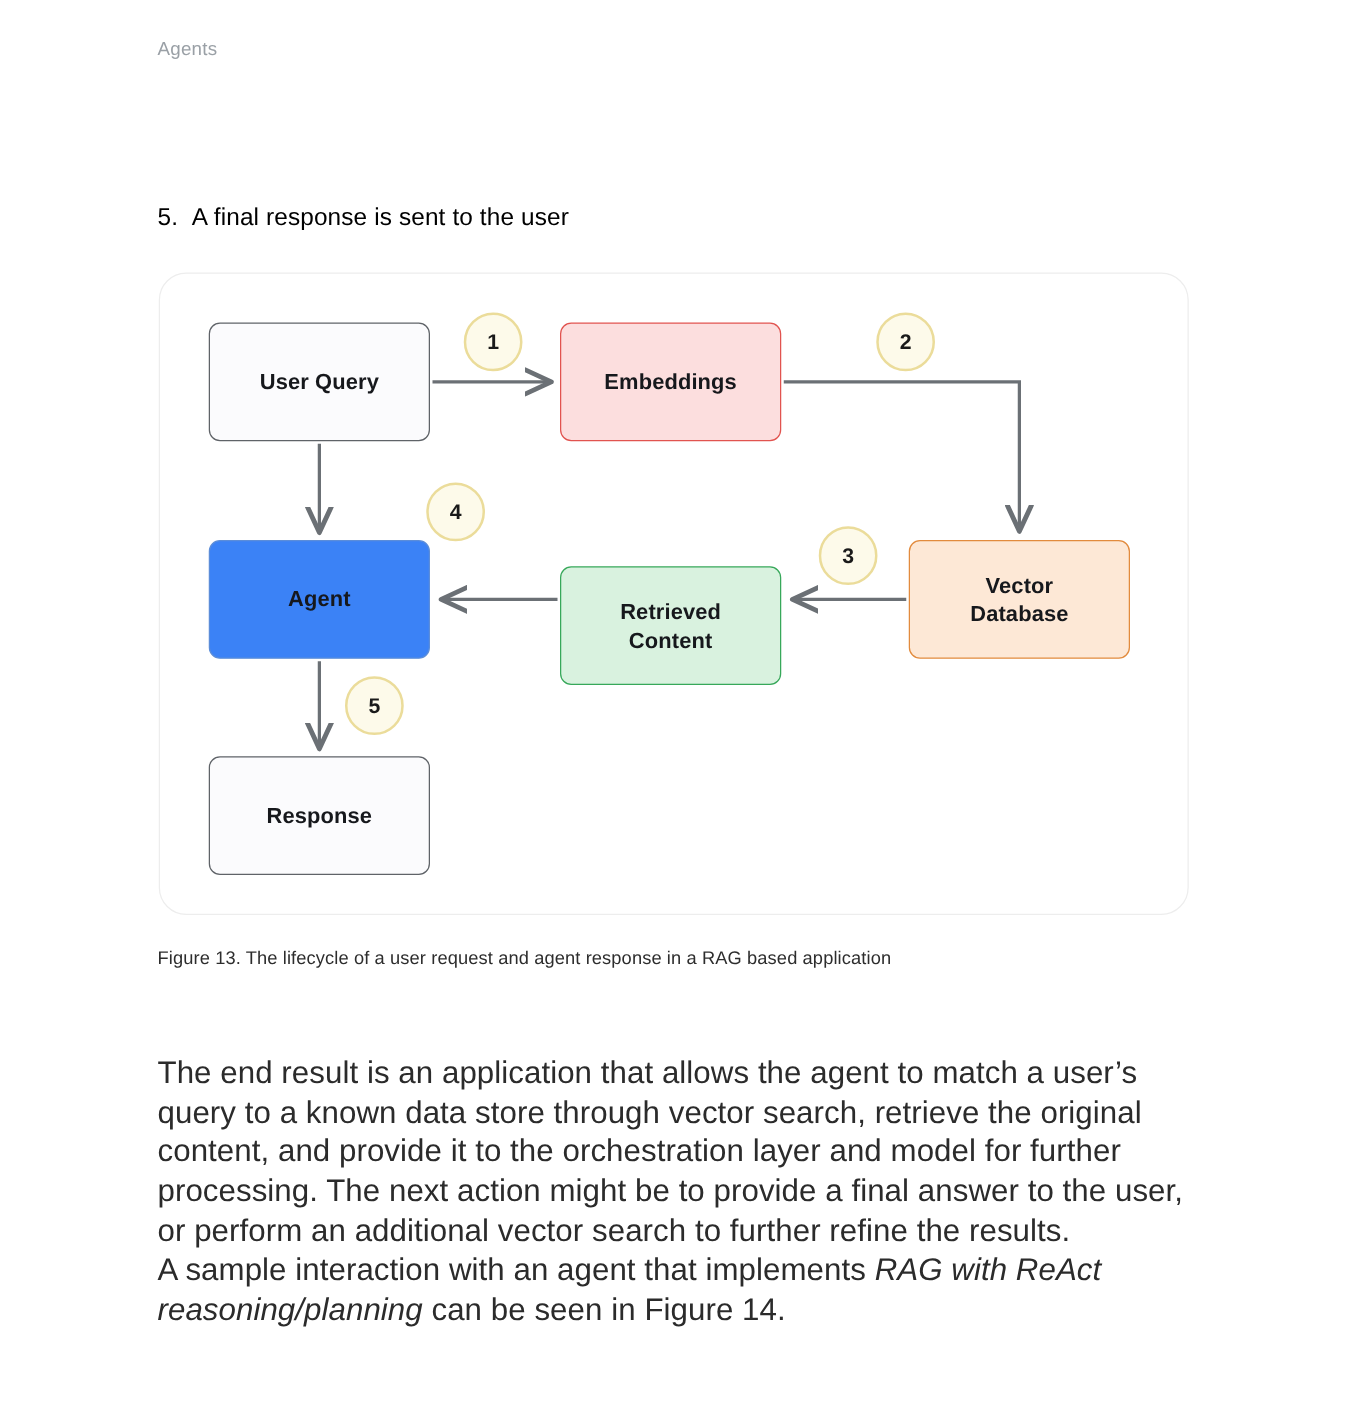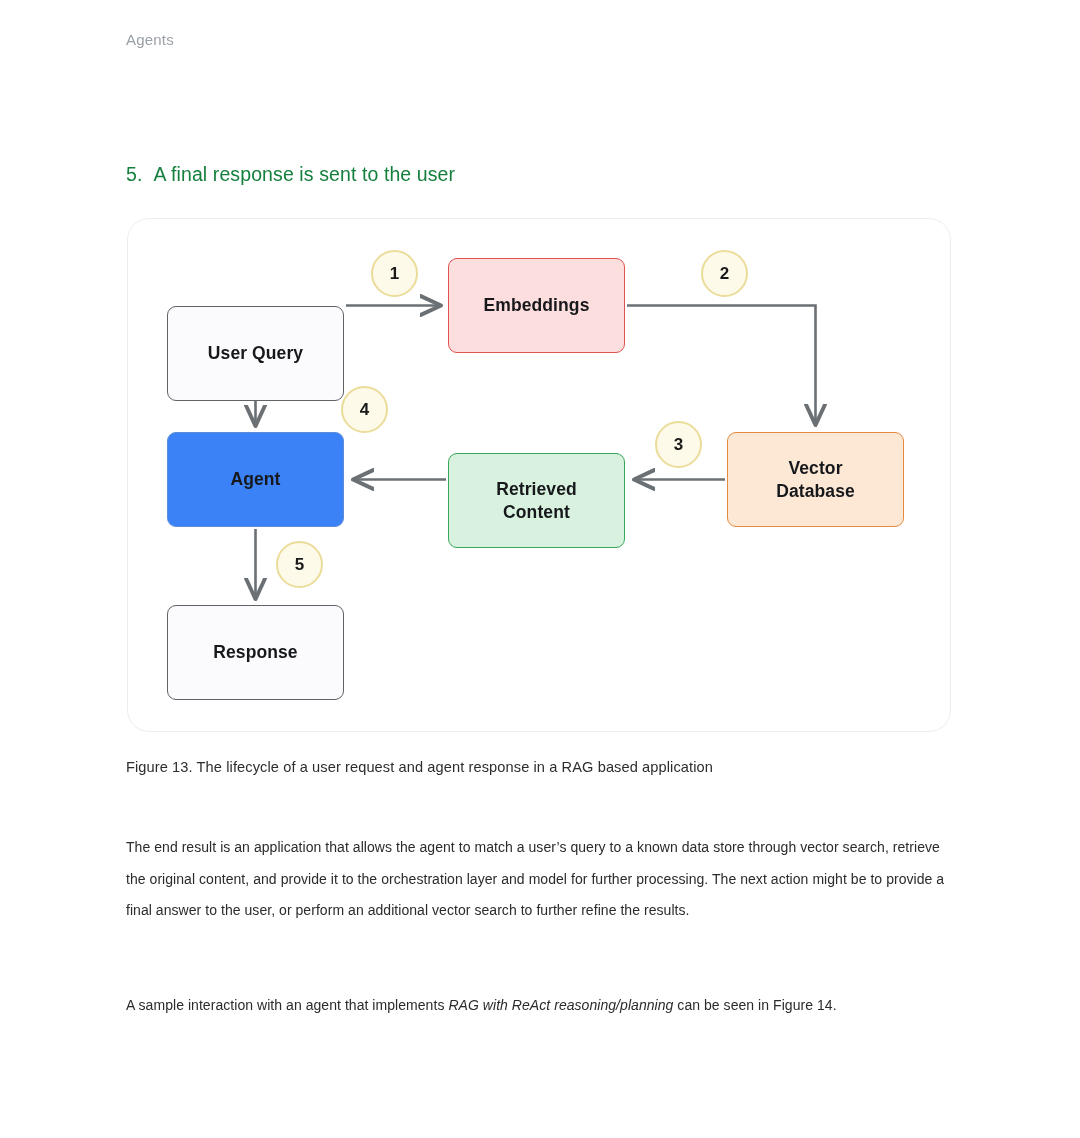--- a/index.html
+++ b/index.html
@@ -25,21 +25,21 @@
     color: #9aa0a6;
     letter-spacing: .2px;
   }
 
   
   .list-line {
     position: absolute;
     left: 126px;
     top: 163px;
     font-size: 19.5px;
-    color: #15803d;
+    color: #000000;
     letter-spacing: .1px;
     white-space: nowrap;
   }
   .list-line .num { margin-right: 11px; }
 
   
   .figure-card {
     position: absolute;
     left: 127px;
     top: 218px;
@@ -75,21 +75,21 @@
     color: #16181c;
     line-height: 1.26;
     letter-spacing: .1px;
   }
   .node.plain   { background:#fbfbfd; border:1.6px solid #5f6368; }
   .node.pink    { background:#fcdede; border:1.6px solid #e1534f; }
   .node.blue    { background:#3b82f6; border:1.6px solid #5b8dd9; }
   .node.green   { background:#d9f2df; border:1.6px solid #37a85a; }
   .node.orange  { background:#fde8d6; border:1.6px solid #e28b3e; }
 
-  #node-user-query { left: 39px;  top: 39px;  width: 177px; height: 95px; margin-top: 48px; }
+  #node-user-query { left: 39px;  top: 39px;  width: 177px; height: 95px; }
   #node-embeddings { left: 320px; top: 39px;  width: 177px; height: 95px; }
   #node-agent      { left: 39px;  top: 213px; width: 177px; height: 95px; }
   #node-retrieved  { left: 320px; top: 213px; width: 177px; height: 95px; margin-top: 21px; }
   #node-vectordb   { left: 599px; top: 213px; width: 177px; height: 95px; }
   #node-response   { left: 39px;  top: 386px; width: 177px; height: 95px; }
 
   
   .badge {
     position: absolute;
     width: 47px;
@@ -121,21 +121,21 @@
     font-weight: 400;
     color: #2d2d2d;
     letter-spacing: .1px;
   }
 
   
   .para {
     position: absolute;
     left: 126px;
     width: 832px;
-    font-size: 14px;
+    font-size: 25px;
     line-height: 31.7px;
     color: #2b2b2b;
     letter-spacing: .05px;
   }
   #para-1 { top: 818px; }
   #para-2 { top: 976px; }
   .para em { font-style: italic; }
 </style>
 </head>
 <body>

